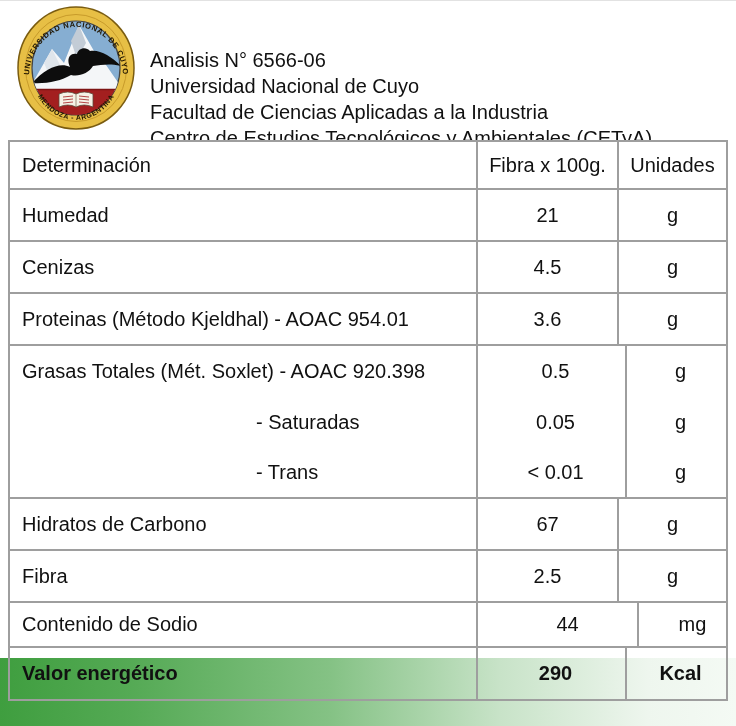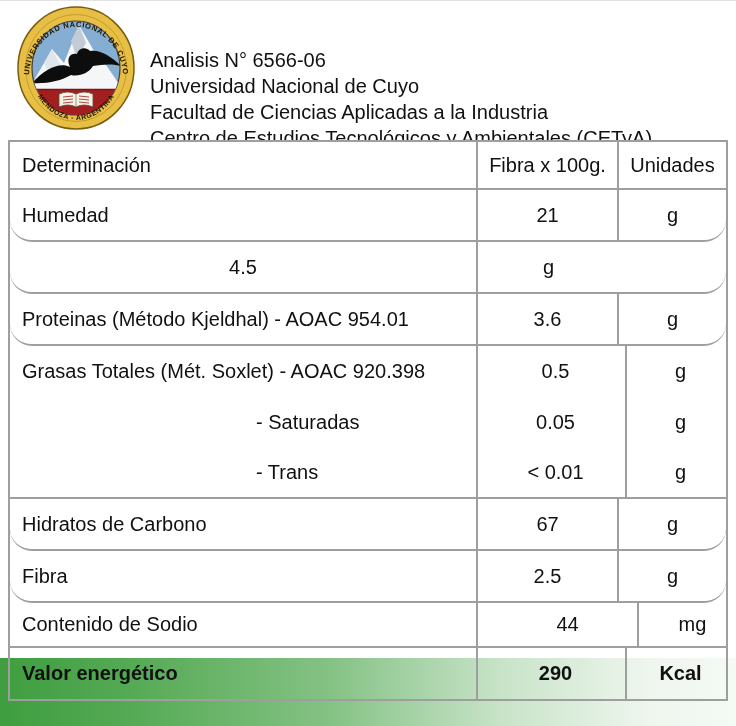--- a/index.html
+++ b/index.html
@@ -44,21 +44,21 @@
     background: #ffffff;
   }
   .trow.no-bb { border-bottom: none; }
   .trow.footer-row { border-bottom: none; background: transparent; font-weight: bold; }
   .cell { display: flex; align-items: center; }
   .cell.det { justify-content: flex-start; padding-left: 12px; white-space: nowrap; }
   .cell.det.indent { padding-left: 246px; }
   .cell.val, .cell.unit { justify-content: center; }
   .cell.det, .cell.val { border-right: 2px solid #9e9e9e; }
   .h48 { height: 48px; }
-  .h52 { height: 52px; border-radius: 22px; }
+  .h52 { height: 52px; }
   .h51 { height: 51px; gap: 8px; }
   .h45 { height: 45px; gap: 20px; }
 </style>
 </head>
 <body>
 
 <div class="top-edge"></div>
 
 <div class="green-band"></div>
 
@@ -123,20 +123,21 @@
     <div class="cell unit">Unidades</div>
   </div>
 
   <div class="trow h52">
     <div class="cell det">Humedad</div>
     <div class="cell val">21</div>
     <div class="cell unit">g</div>
   </div>
 
   <div class="trow h52">
+    <div class="cell det">Cenizas</div>
     <div class="cell val">4.5</div>
     <div class="cell unit">g</div>
   </div>
 
   <div class="trow h52">
     <div class="cell det">Proteinas (Método Kjeldhal) - AOAC 954.01</div>
     <div class="cell val">3.6</div>
     <div class="cell unit">g</div>
   </div>
 

